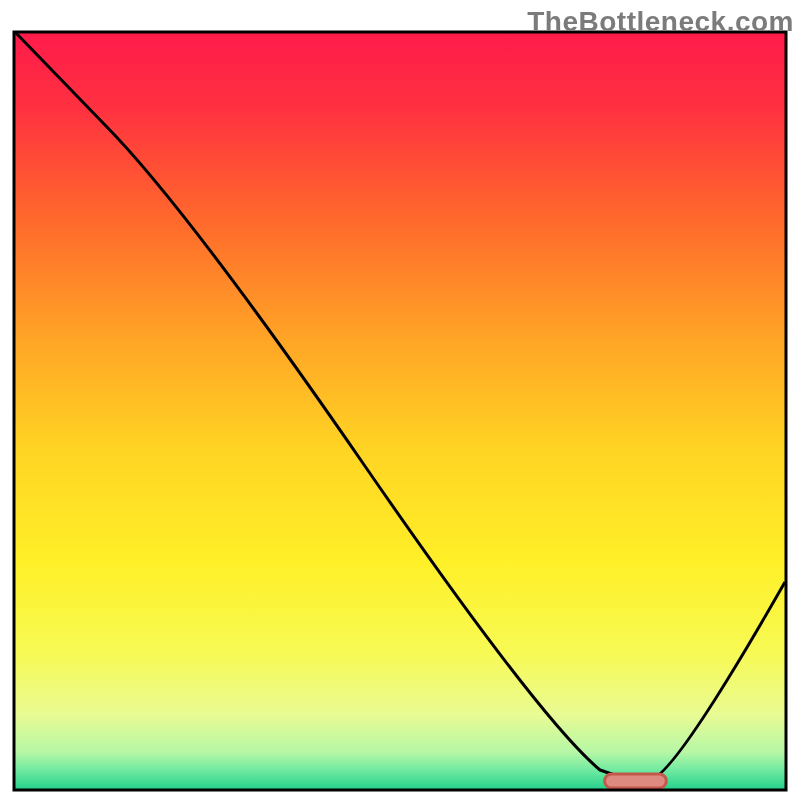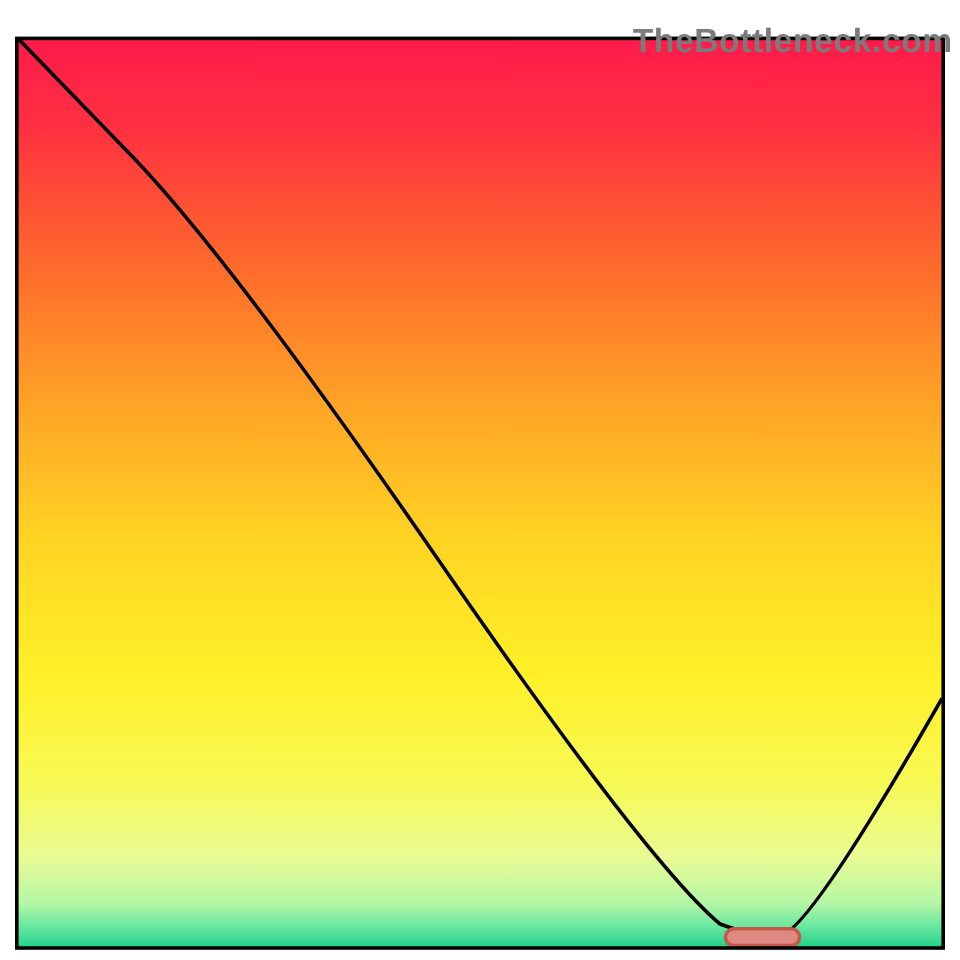--- a/index.html
+++ b/index.html
@@ -11,21 +11,21 @@
     font-family: Arial, Helvetica, sans-serif;
     overflow: hidden;
   }
   .chart-container {
     position: relative;
     width: 800px;
     height: 800px;
   }
   .watermark {
     position: absolute;
-    top: 18px;
+    top: 6px;
     right: 6px;
     font-size: 28px;
     font-weight: 600;
     color: #7b7b7b;
     letter-spacing: 0.5px;
   }
   svg {
     display: block;
   }
 </style>

